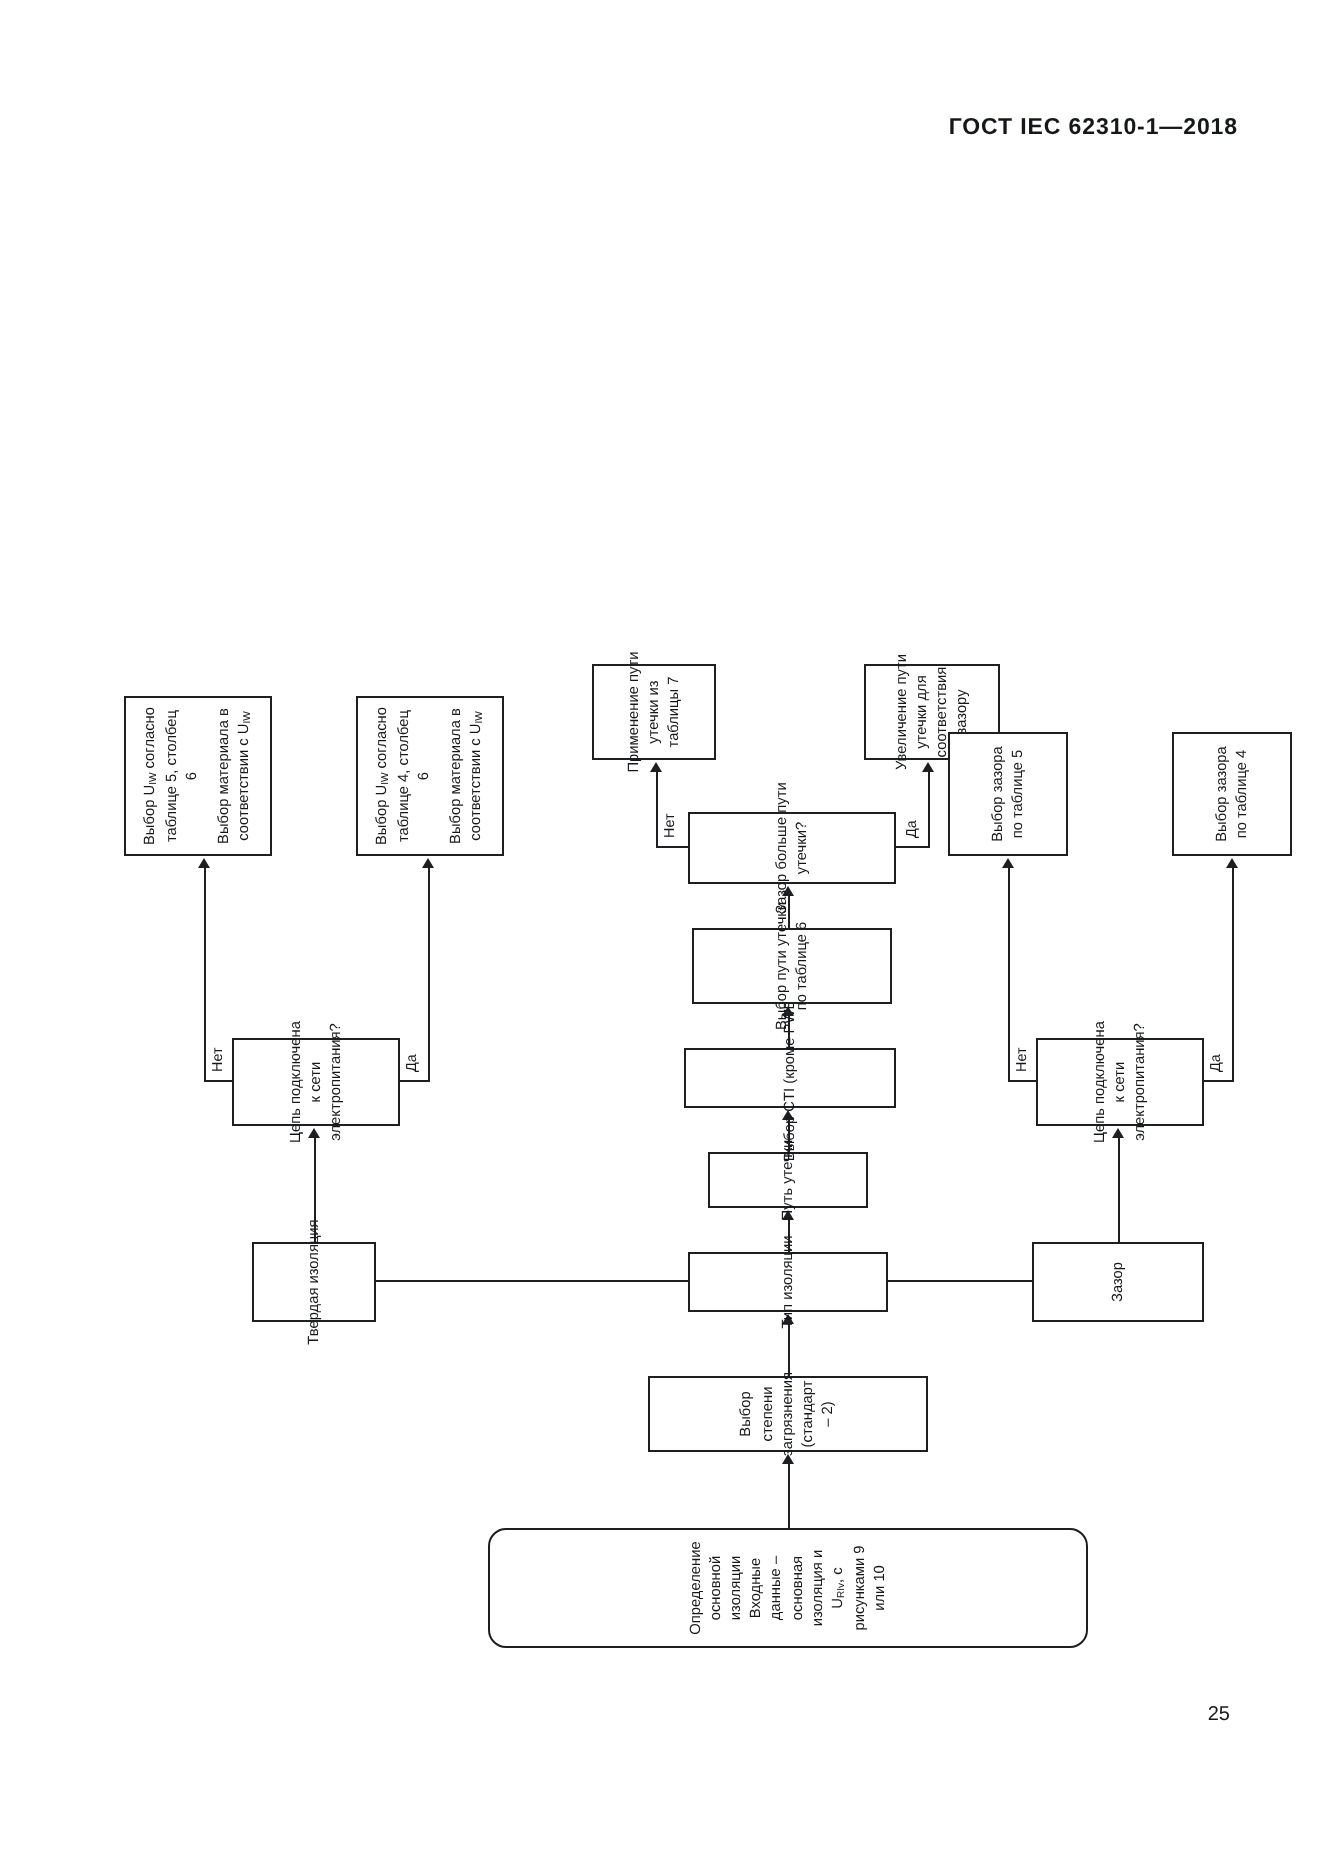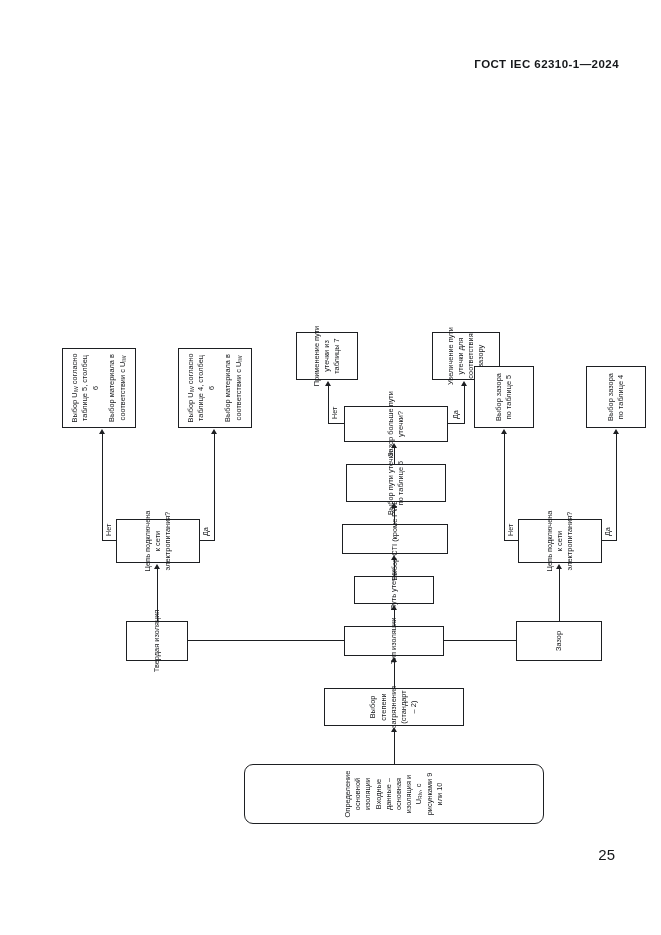--- a/index.html
+++ b/index.html
@@ -20,21 +20,21 @@
     right:42px;
     font-size:11.5px;
     font-weight:bold;
     letter-spacing:.45px;
     white-space:nowrap;
   }
   .page-number{
     position:absolute;
     bottom:72px;
     right:46px;
-    font-size:15px;
+    font-size:10px;
   }
 
   
   
   .figure-area{
     position:absolute;
     left:0; top:0;
     width:661px; height:935px;
   }
   .rot-wrap{
@@ -110,21 +110,21 @@
     background:#ffffff;
     padding:0 1px;
     color:#15171a;
   }
 
   sub{font-size:.68em;vertical-align:-.22em;}
 </style>
 </head>
 <body>
 
-<div class="page-header">ГОСТ IEC 62310-1—2024</div>
+<div class="page-header">ГОСТ IEC 62310-1—2018</div>
 
 <div class="figure-area">
   <div class="rot-wrap">
     <div class="chart-inner">
 
       <div class="node rounded" style="left:4px; top:148px; width:60px; height:300px;">
         <span class="ln wrapok">Определение основной изоляции</span>
         <span class="ln wrapok"><span>Входные данные – основная изоляция и U</span><sub>RIv</sub><span>, с рисунками 9 или 10</span></span>
       </div>
 

